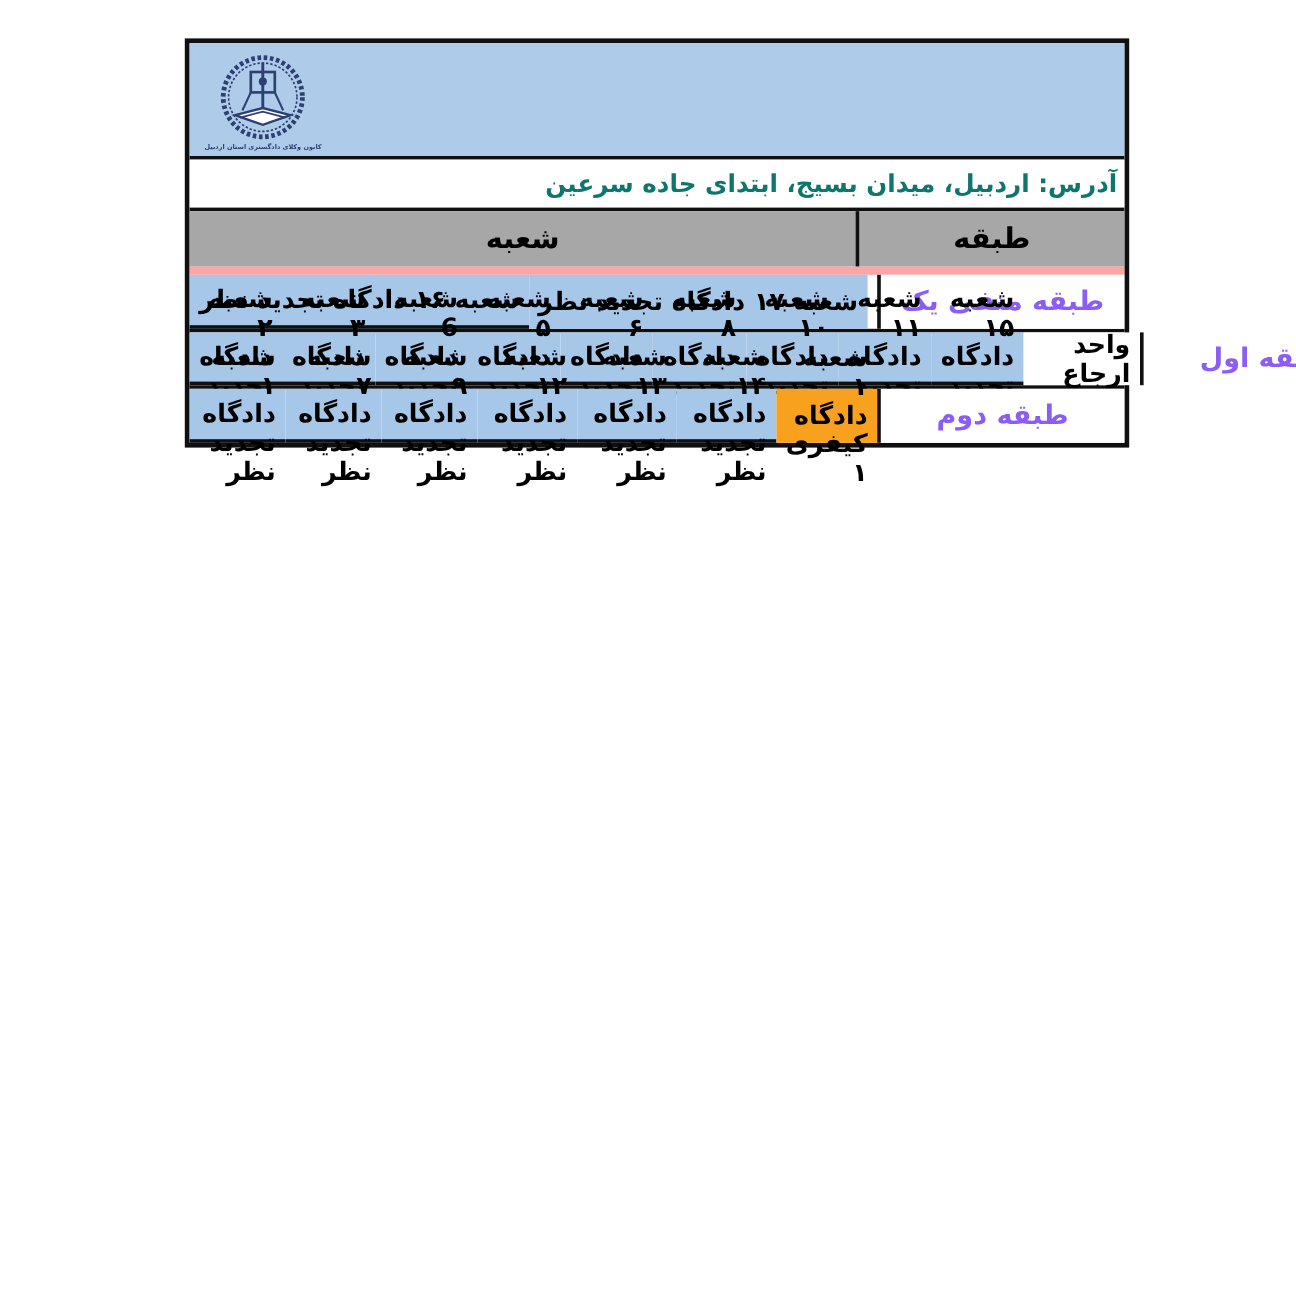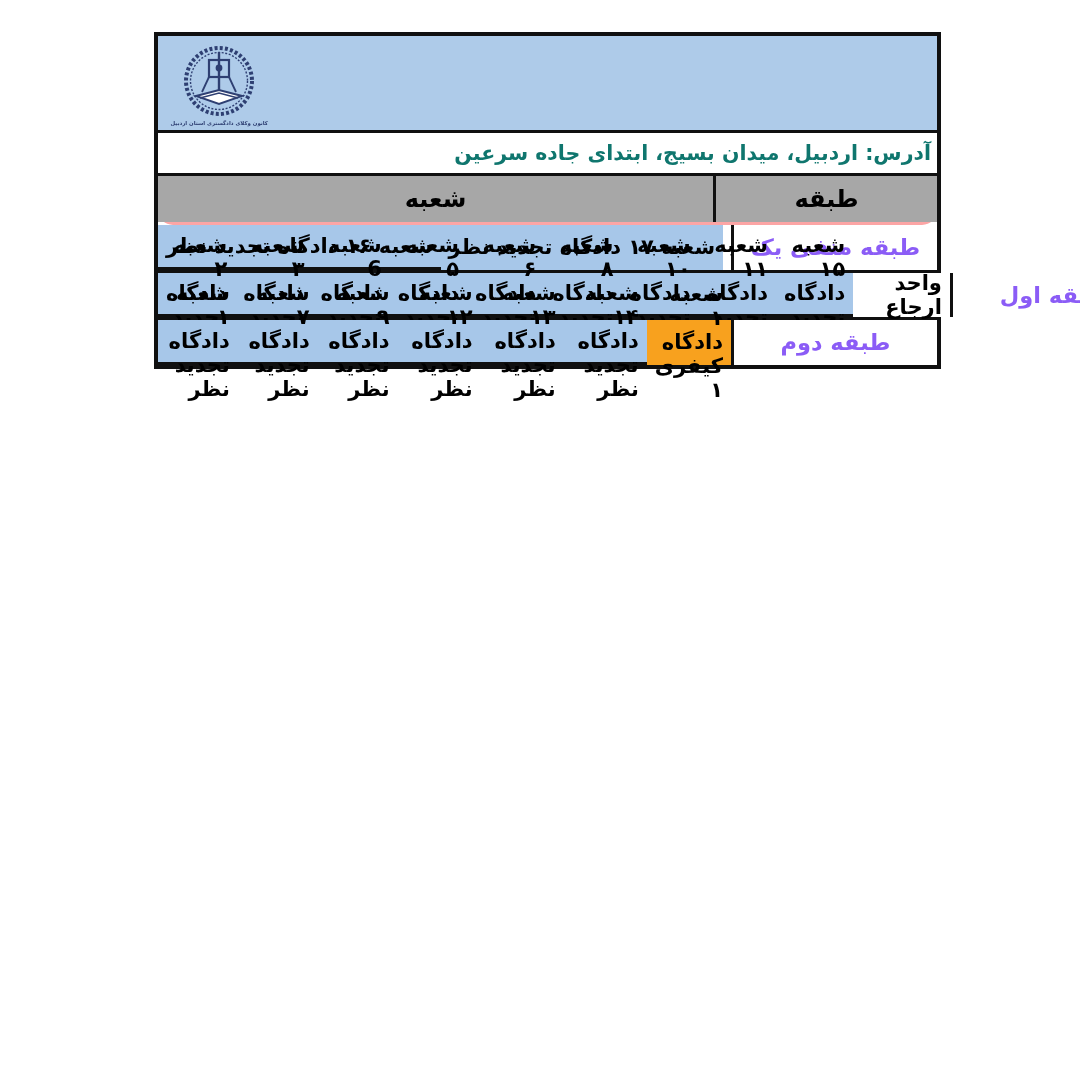--- a/index.html
+++ b/index.html
@@ -28,21 +28,21 @@
     flex:1;text-align:center;color:#1F3865;font-weight:bold;font-size:31px;
     direction:rtl;padding-left:60px;letter-spacing:0;
   }
   
   .address-row{
     height:40px;border-bottom:3px solid #101010;background:#fff;
     display:flex;align-items:center;direction:rtl;
     font-weight:bold;font-size:20.5px;color:#0f766e;padding:0 6px;
   }
   
-  .header-row{display:flex;border-bottom:3px solid #fca5a5;border-radius:15px;}
+  .header-row{display:flex;border-bottom:7px solid #fca5a5;}
   .hcell{
     background:#A7A7A7;height:46px;display:flex;align-items:center;justify-content:center;
     font-weight:bold;font-size:24px;color:#000;direction:rtl;box-sizing:border-box;
   }
   .hcell.branch{flex:1;}
   .hcell.floor{width:224px;border-left:3px solid #101010;flex:none;}
   
   .group{display:flex;border-bottom:3px solid #101010;}
   .group:last-child{border-bottom:none;}
   .branches{flex:1;display:flex;flex-direction:row;}

